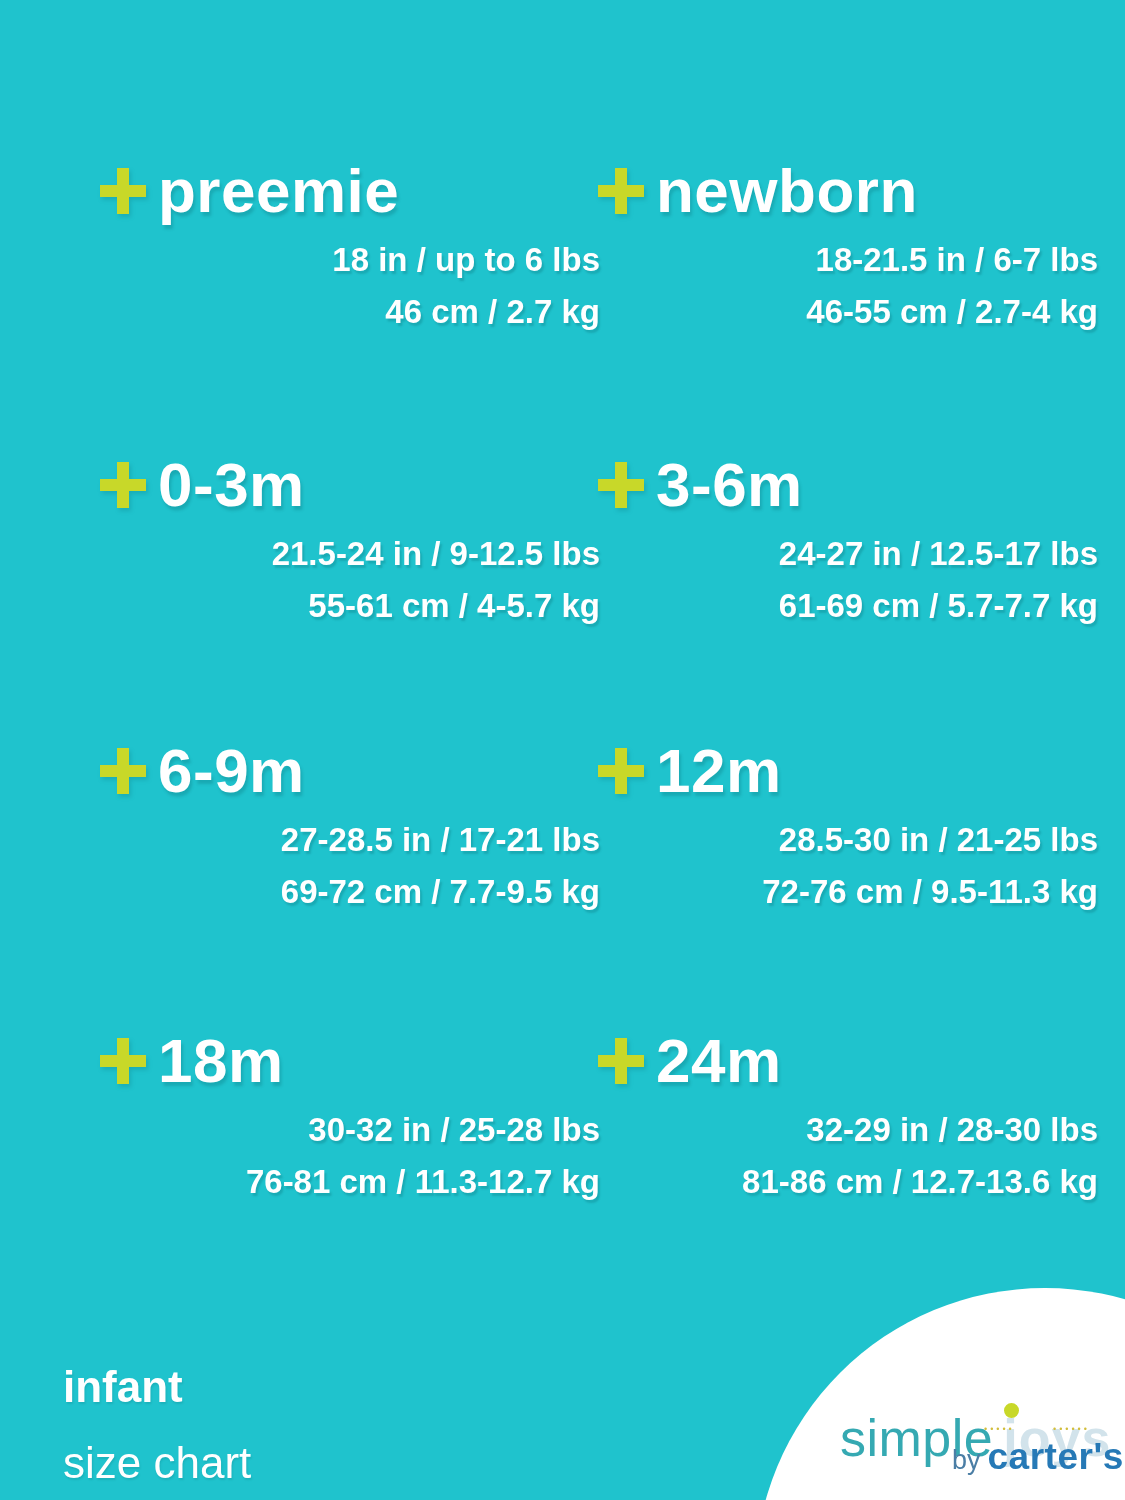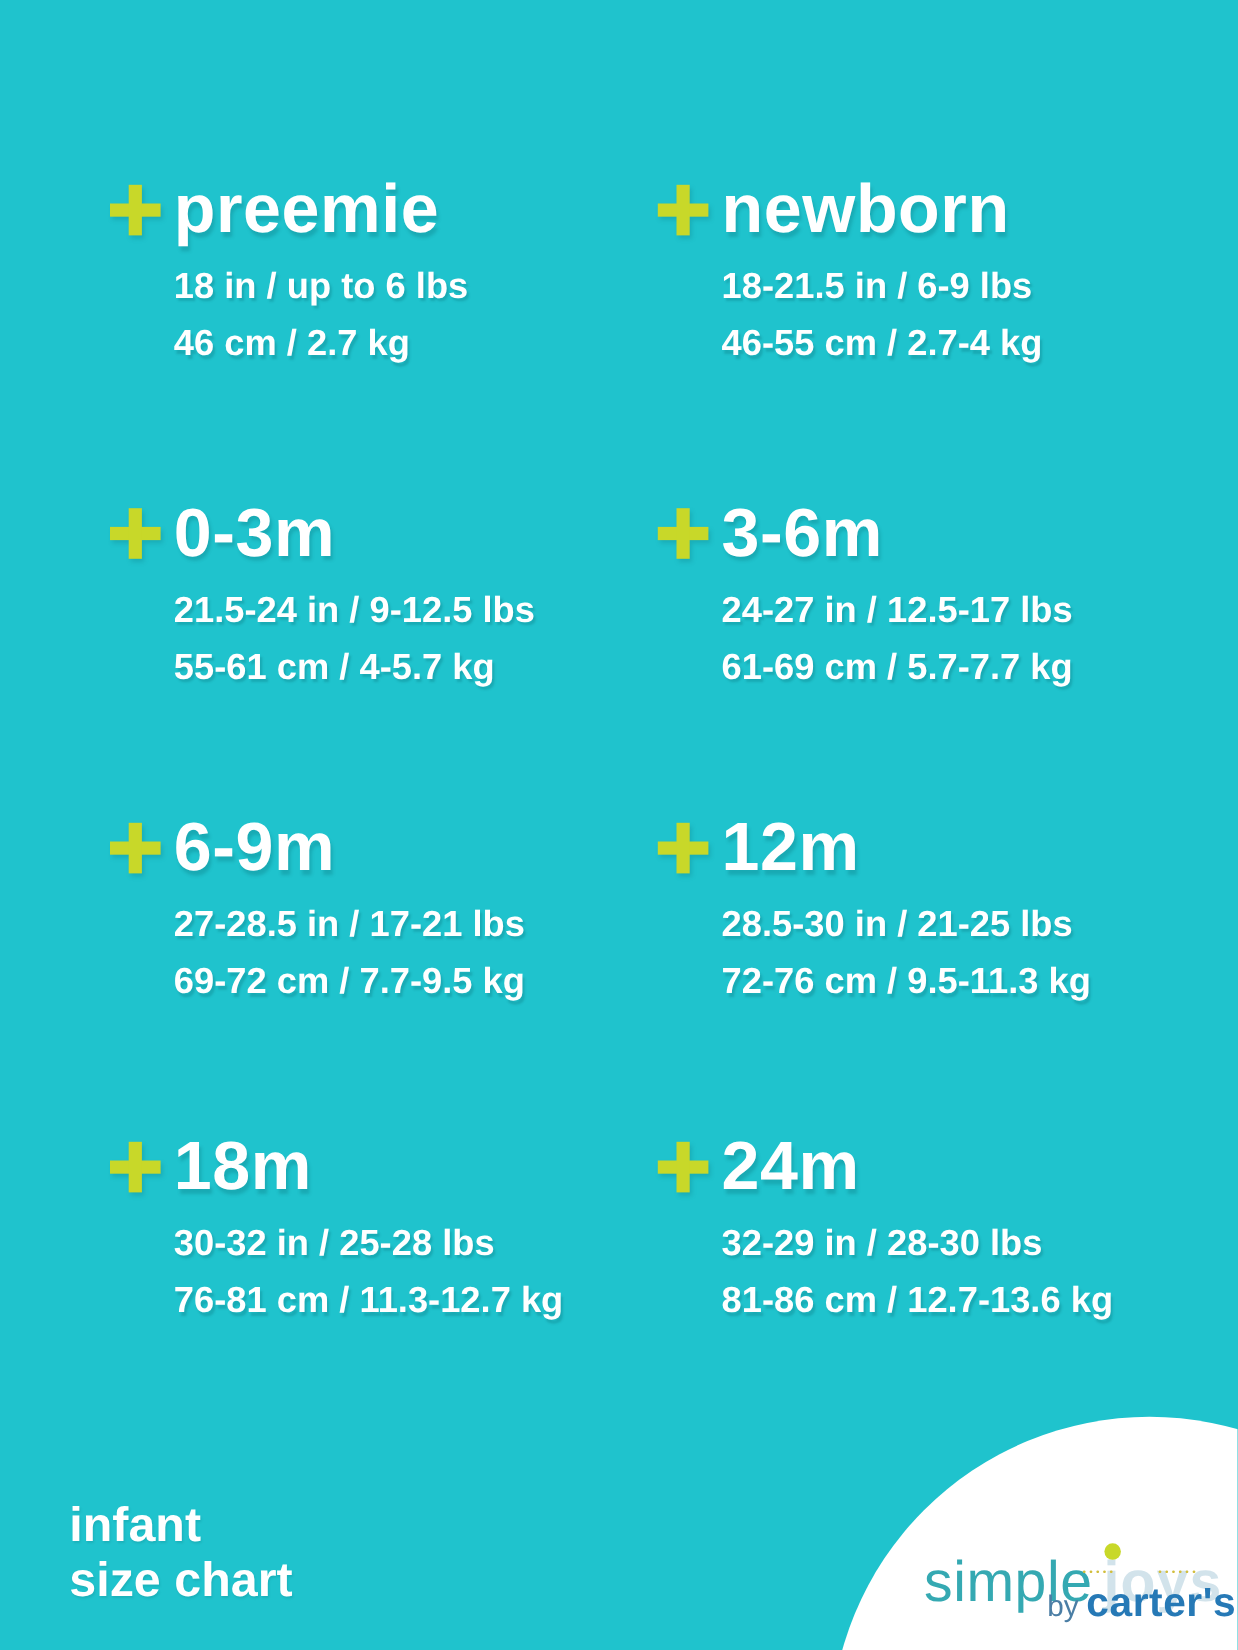--- a/index.html
+++ b/index.html
@@ -21,20 +21,21 @@
     font-family: "Liberation Sans", "DejaVu Sans", sans-serif;
   }
   body {
     position: relative;
     background: var(--background);
   }
   .size-cell {
     position: absolute;
     width: 500px;
     color: var(--text);
+    text-align: right;
   }
   .size-header {
     display: flex;
     align-items: center;
   }
   .plus {
     position: relative;
     width: 46px;
     height: 46px;
     flex: 0 0 46px;
@@ -87,22 +88,23 @@
     color: var(--text);
     text-shadow: 1px 2px 2px rgba(0, 80, 90, 0.15);
   }
   .footer-category {
     font-size: 44px;
     font-weight: bold;
     line-height: 50px;
   }
   .footer-subtitle {
     font-size: 44px;
-    font-weight: bold;
+    font-weight: normal;
     line-height: 50px;
+    margin-top: 26px;
   }
 
   .logo-circle {
     position: absolute;
     left: 755px;
     top: 1288px;
     width: 580px;
     height: 580px;
     border-radius: 50%;
     background: var(--circle-color);
@@ -183,21 +185,21 @@
     <div class="size-line">46 cm / 2.7 kg</div>
   </div>
 </div>
 
 <div class="size-cell r1 c2">
   <div class="size-header">
     <div class="plus"></div>
     <div class="size-label">newborn</div>
   </div>
   <div class="size-lines">
-    <div class="size-line">18-21.5 in / 6-9 lbs</div>
+    <div class="size-line">18-21.5 in / 6-7 lbs</div>
     <div class="size-line">46-55 cm / 2.7-4 kg</div>
   </div>
 </div>
 
 <div class="size-cell r2 c1">
   <div class="size-header">
     <div class="plus"></div>
     <div class="size-label">0-3m</div>
   </div>
   <div class="size-lines">

